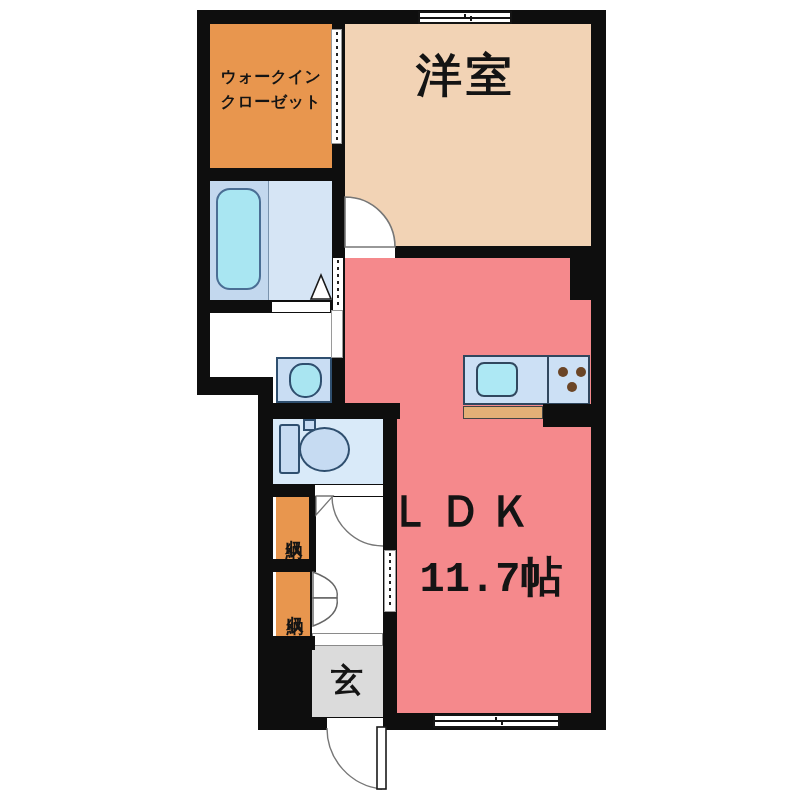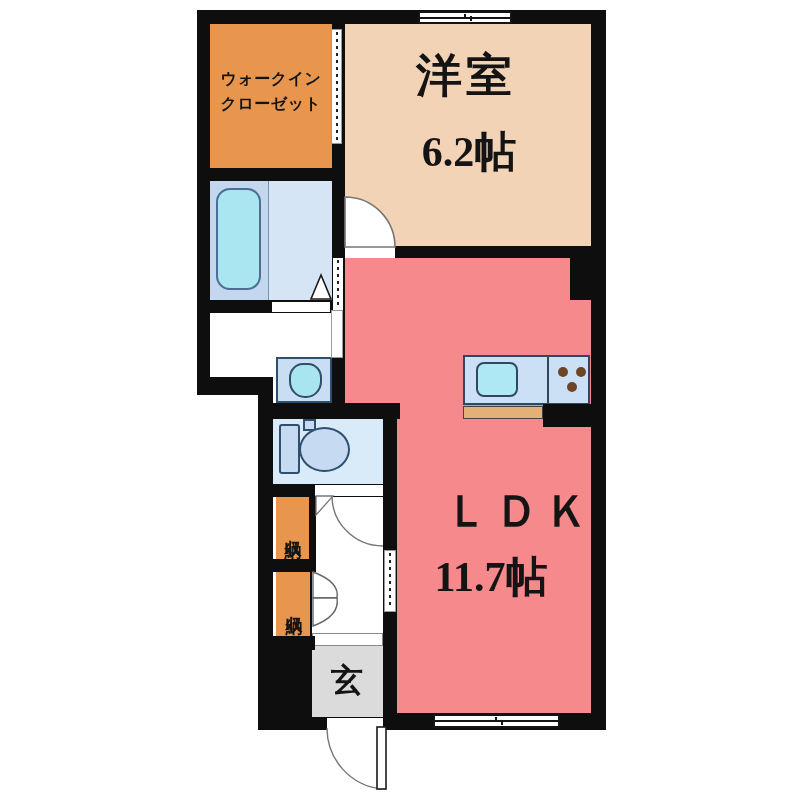--- a/index.html
+++ b/index.html
@@ -1,17 +1,17 @@
 <!DOCTYPE html>
 <html><head>
 <meta charset="utf-8">
 <style>
   html,body{margin:0;padding:0;background:#fff;}
   #canvas{position:relative;width:800px;height:791px;background:#fff;overflow:hidden;
-          font-family:Liberation Serif, serif;}
+          font-family:Liberation Mono, monospace;}
   .abs{position:absolute;}
   .wall{position:absolute;background:#0e0e0e;}
   .room{position:absolute;}
   .lbl{position:absolute;color:#141414;font-weight:bold;white-space:nowrap;
        transform:translate(-50%,-50%);text-align:center;}
   .opening{position:absolute;background:#fff;}
   .win{position:absolute;background:#fff;border:2px solid #141414;box-sizing:border-box;}
   .win .mid{position:absolute;left:0;right:0;top:50%;height:2px;margin-top:-1px;background:#141414;}
   .win .tick1,.win .tick2{position:absolute;width:2px;height:5px;background:#141414;}
   .win .tick1{top:1px;}
@@ -139,23 +139,22 @@
     <path d="M382,789 A61,61 0 0 1 327,728" fill="#ffffff" stroke="#777" stroke-width="1.4"></path>
     <rect x="377" y="727" width="9" height="62" fill="#ffffff" stroke="#1a1a1a" stroke-width="1.6"></rect>
   </svg>
 
   <div class="lbl z5" style="left:271px;top:91px;font-size:16px;line-height:25px;letter-spacing:0.5px;">
     <div>ウォークイン</div>
     <div>クローゼット</div>
   </div>
 
   <div class="lbl z5" style="left:466px;top:76px;font-size:46px;letter-spacing:4px;">洋室</div>
-  <div class="lbl z5" style="left:469px;top:152px;font-size:42px;">6.2帖</div>
 
-  <div class="lbl z5" style="left:520px;top:511px;font-size:44px;letter-spacing:6px;">ＬＤＫ</div>
+  <div class="lbl z5" style="left:464px;top:511px;font-size:44px;letter-spacing:6px;">ＬＤＫ</div>
   <div class="lbl z5" style="left:491px;top:577px;font-size:42px;">11.7帖</div>
 
   <div class="lbl vert z5" style="left:293px;top:528px;font-size:17px;">収納</div>
   <div class="lbl vert z5" style="left:294px;top:604px;font-size:17px;">収納</div>
 
   <div class="lbl z5" style="left:347px;top:681px;font-size:32px;">玄</div>
 
 </div>
 
 </body></html>

